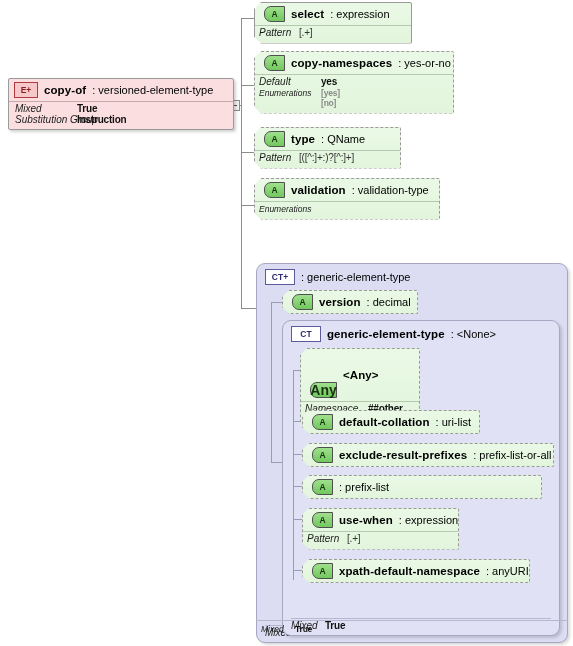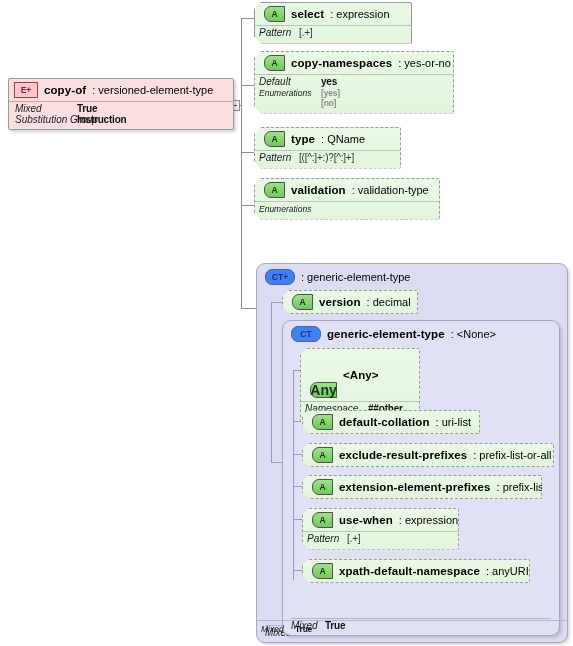--- a/index.html
+++ b/index.html
@@ -50,21 +50,21 @@
            font-size:14px;font-weight:bold;color:#17320f;flex:none;margin-top:30px;}
   
   .notch{clip-path:polygon(0 7px,7px 0,100% 0,100% 100%,7px 100%,0 calc(100% - 7px));}
 
   
   .ct{background:#dcdcf2;border:1px solid #a7a7c4;border-radius:9px;
       box-shadow:2px 2px 3px rgba(0,0,0,.15);}
   .ct.inner{background:#e1e1f5;}
   .ct>.hdr{padding:5px 9px 3px 8px;}
   .badge-ct{min-width:24px;height:14px;padding:0 2px;border:1px solid #5b5b9e;
-            background:#3b82f6;border-radius:7px;display:flex;align-items:center;
+            background:#ffffff;border-radius:0;display:flex;align-items:center;
             justify-content:center;gap:1px;font-size:8.5px;font-weight:bold;
             color:#2c2c6e;flex:none;}
   .ct .mixed{position:absolute;left:8px;right:8px;bottom:4px;
              border-top:1px solid #b6b6cf;padding-top:2px;}
 
   
   .ln{position:absolute;background:#8c8c8c;}
   .h{height:1px;} .v{width:1px;}
   .ln.d{background:#9b9bb5;}
 
@@ -245,21 +245,20 @@
     <div class="hdr" style="padding-left:9px;">
       <span class="badge-a">A</span>
       <span class="nm">exclude-result-prefixes</span>
       <span class="ty">: prefix-list-or-all</span>
     </div>
   </div>
 
   <div class="node at notch" style="left:302px;top:475px;width:240px;">
     <div class="hdr" style="padding-left:9px;">
       <span class="badge-a">A</span>
-      <span class="nm">extension-element-prefixes</span>
       <span class="ty">: prefix-list</span>
     </div>
   </div>
 
   <div class="node at notch" style="left:302px;top:508px;width:157px;">
     <div class="hdr" style="padding-left:9px;">
       <span class="badge-a">A</span>
       <span class="nm">use-when</span>
       <span class="ty">: expression</span>
     </div>

